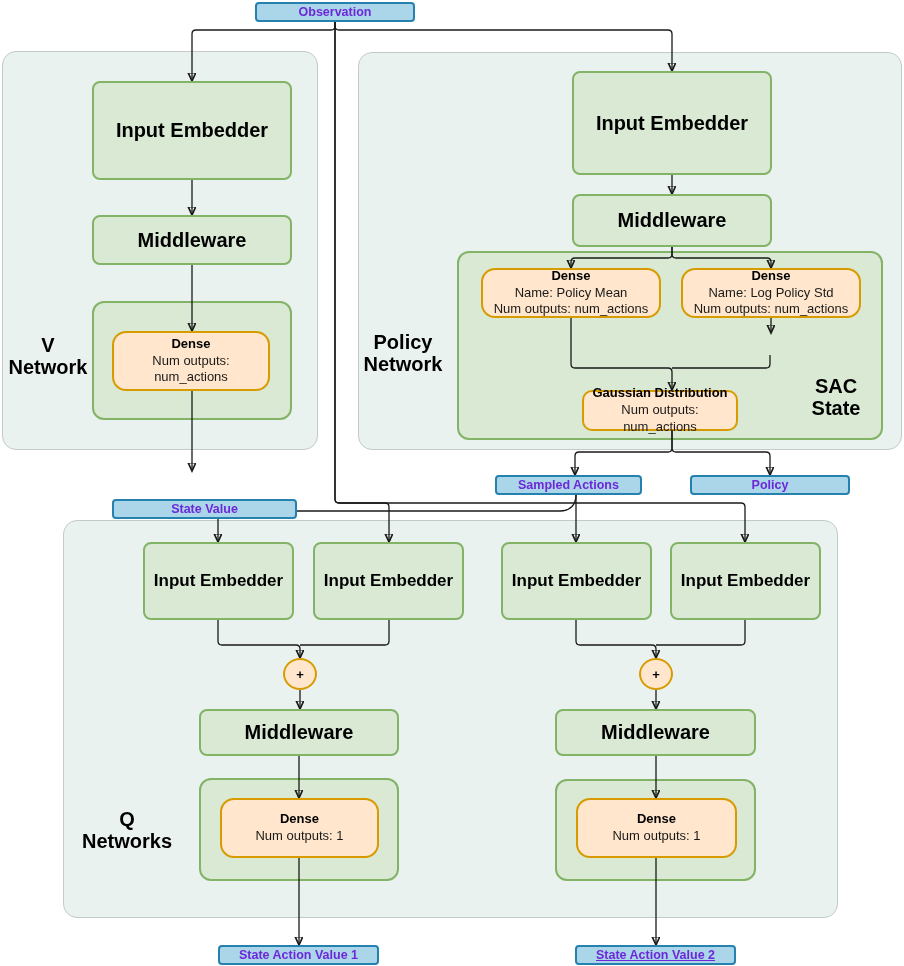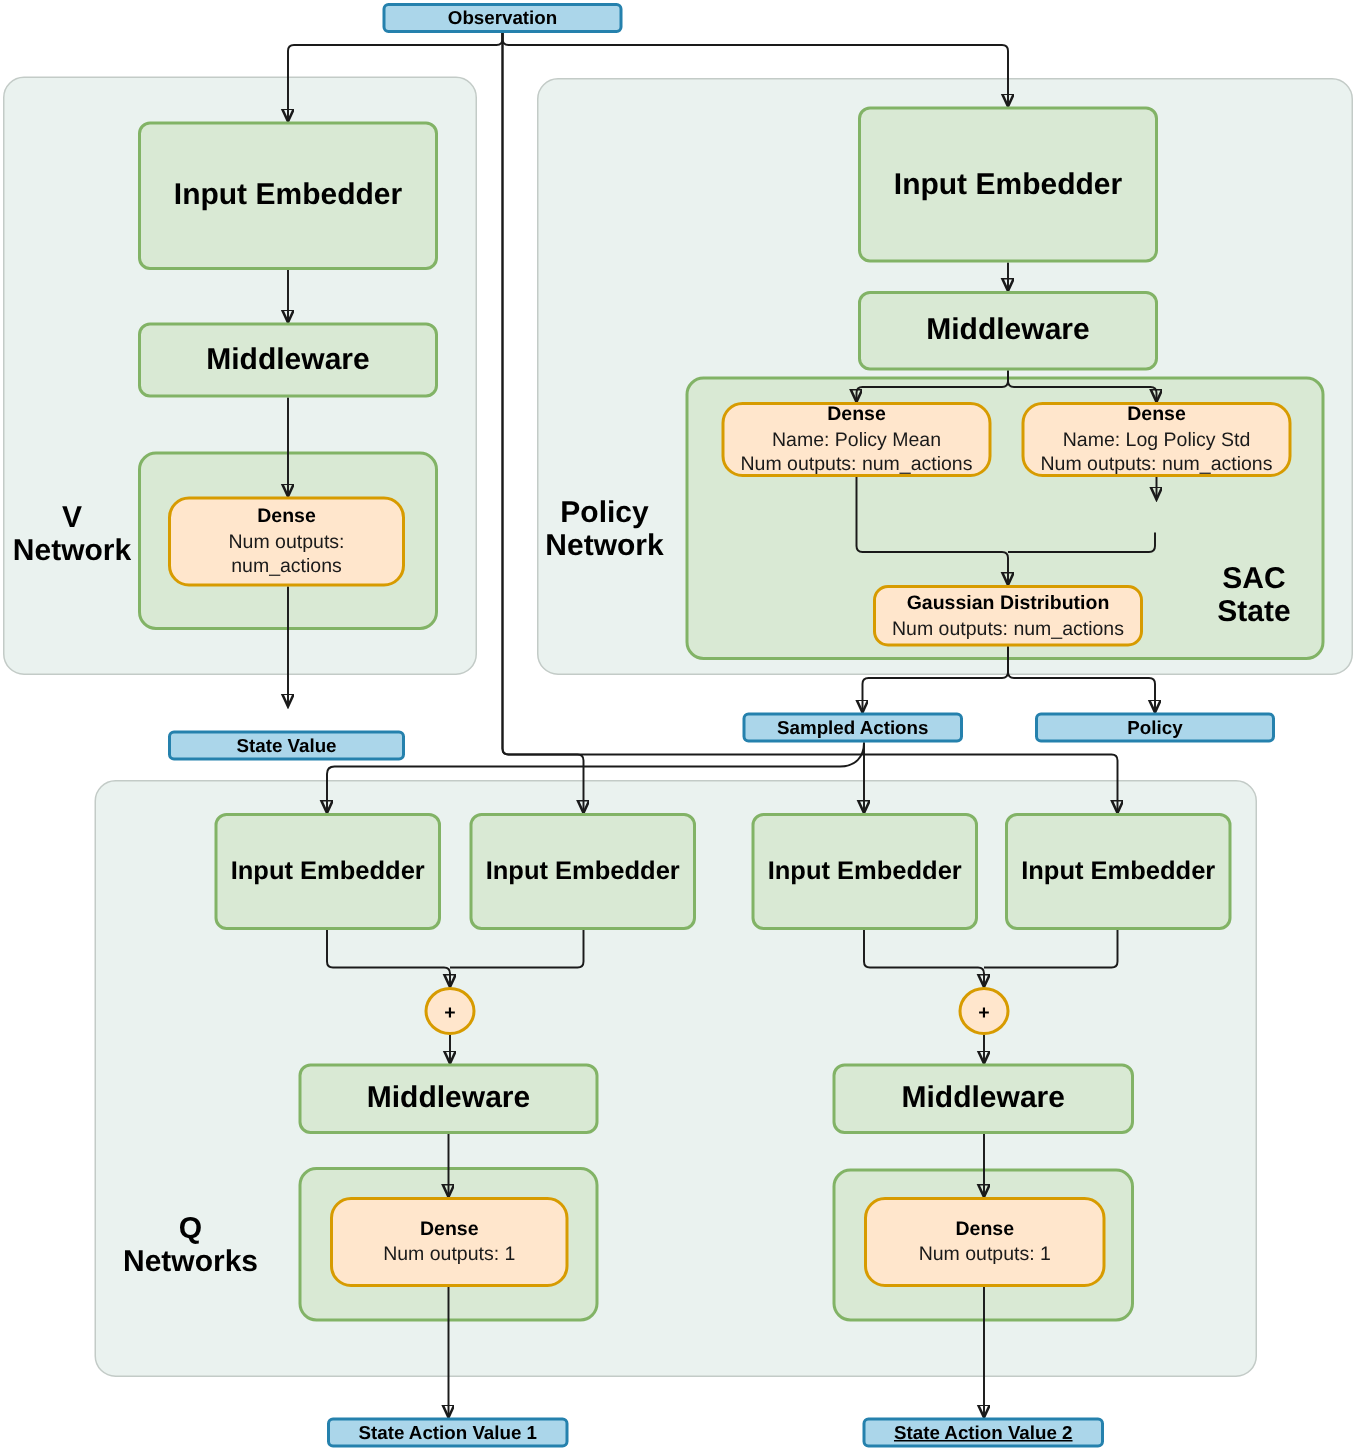--- a/index.html
+++ b/index.html
@@ -29,21 +29,21 @@
     background:#ffe6cc;border:2px solid #d79b00;border-radius:14px;
     display:flex;flex-direction:column;align-items:center;justify-content:center;
     text-align:center;font-size:13px;line-height:1.3;color:#1a1a1a;
   }
   .orangebox .ttl{font-weight:bold;color:#000;}
   .orangebox.slim{border-radius:5px;}
   
   .bluebox{
     background:#abd6ea;border:2px solid #2581ad;border-radius:4px;
     display:flex;align-items:center;justify-content:center;
-    font-size:12.5px;font-weight:bold;color:#000000;text-align:center;
+    font-size:12.5px;font-weight:bold;color:#6d28d9;text-align:center;
   }
   
   .plus{
     background:#ffe6cc;border:2px solid #d79b00;border-radius:50%;
     display:flex;align-items:center;justify-content:center;
     font-size:13px;font-weight:bold;color:#000;
   }
   
   .seclabel{
     font-size:20px;font-weight:bold;text-align:center;line-height:1.1;color:#000;
@@ -112,21 +112,21 @@
   <div class="abs greenbox bigtext z2" style="left:92px;top:81px;width:200px;height:99px;">
     <span>Input Embedder</span>
   </div>
   <div class="abs greenbox bigtext z2" style="left:92px;top:215px;width:200px;height:50px;">
     <span>Middleware</span>
   </div>
   <div class="abs orangebox z2" style="left:112px;top:331px;width:158px;height:60px;">
     <span class="ttl">Dense</span>
     <span>Num outputs: num_actions</span>
   </div>
-  <div class="abs bluebox z2" style="left:112px;top:487px;width:158px;height:20px;">
+  <div class="abs bluebox z2" style="left:112px;top:499px;width:185px;height:20px;">
     <span>State Value</span>
   </div>
 
   <div class="abs seclabel z2" style="left:358px;top:331px;width:90px;">
     <span>Policy</span>
     <span>Network</span>
   </div>
   <div class="abs greenbox bigtext z2" style="left:572px;top:71px;width:200px;height:104px;">
     <span>Input Embedder</span>
   </div>
@@ -140,21 +140,21 @@
   <div class="abs orangebox z2" style="left:481px;top:268px;width:180px;height:50px;">
     <span class="ttl">Dense</span>
     <span>Name: Policy Mean</span>
     <span>Num outputs: num_actions</span>
   </div>
   <div class="abs orangebox z2" style="left:681px;top:268px;width:180px;height:50px;">
     <span class="ttl">Dense</span>
     <span>Name: Log Policy Std</span>
     <span>Num outputs: num_actions</span>
   </div>
-  <div class="abs orangebox z2" style="left:582px;top:390px;width:180px;height:41px;border-radius:10px;">
+  <div class="abs orangebox z2" style="left:582px;top:390px;width:156px;height:41px;border-radius:10px;">
     <span class="ttl">Gaussian Distribution</span>
     <span>Num outputs: num_actions</span>
   </div>
   <div class="abs bluebox z2" style="left:495px;top:475px;width:147px;height:20px;">
     <span>Sampled Actions</span>
   </div>
   <div class="abs bluebox z2" style="left:690px;top:475px;width:160px;height:20px;">
     <span>Policy</span>
   </div>
 

